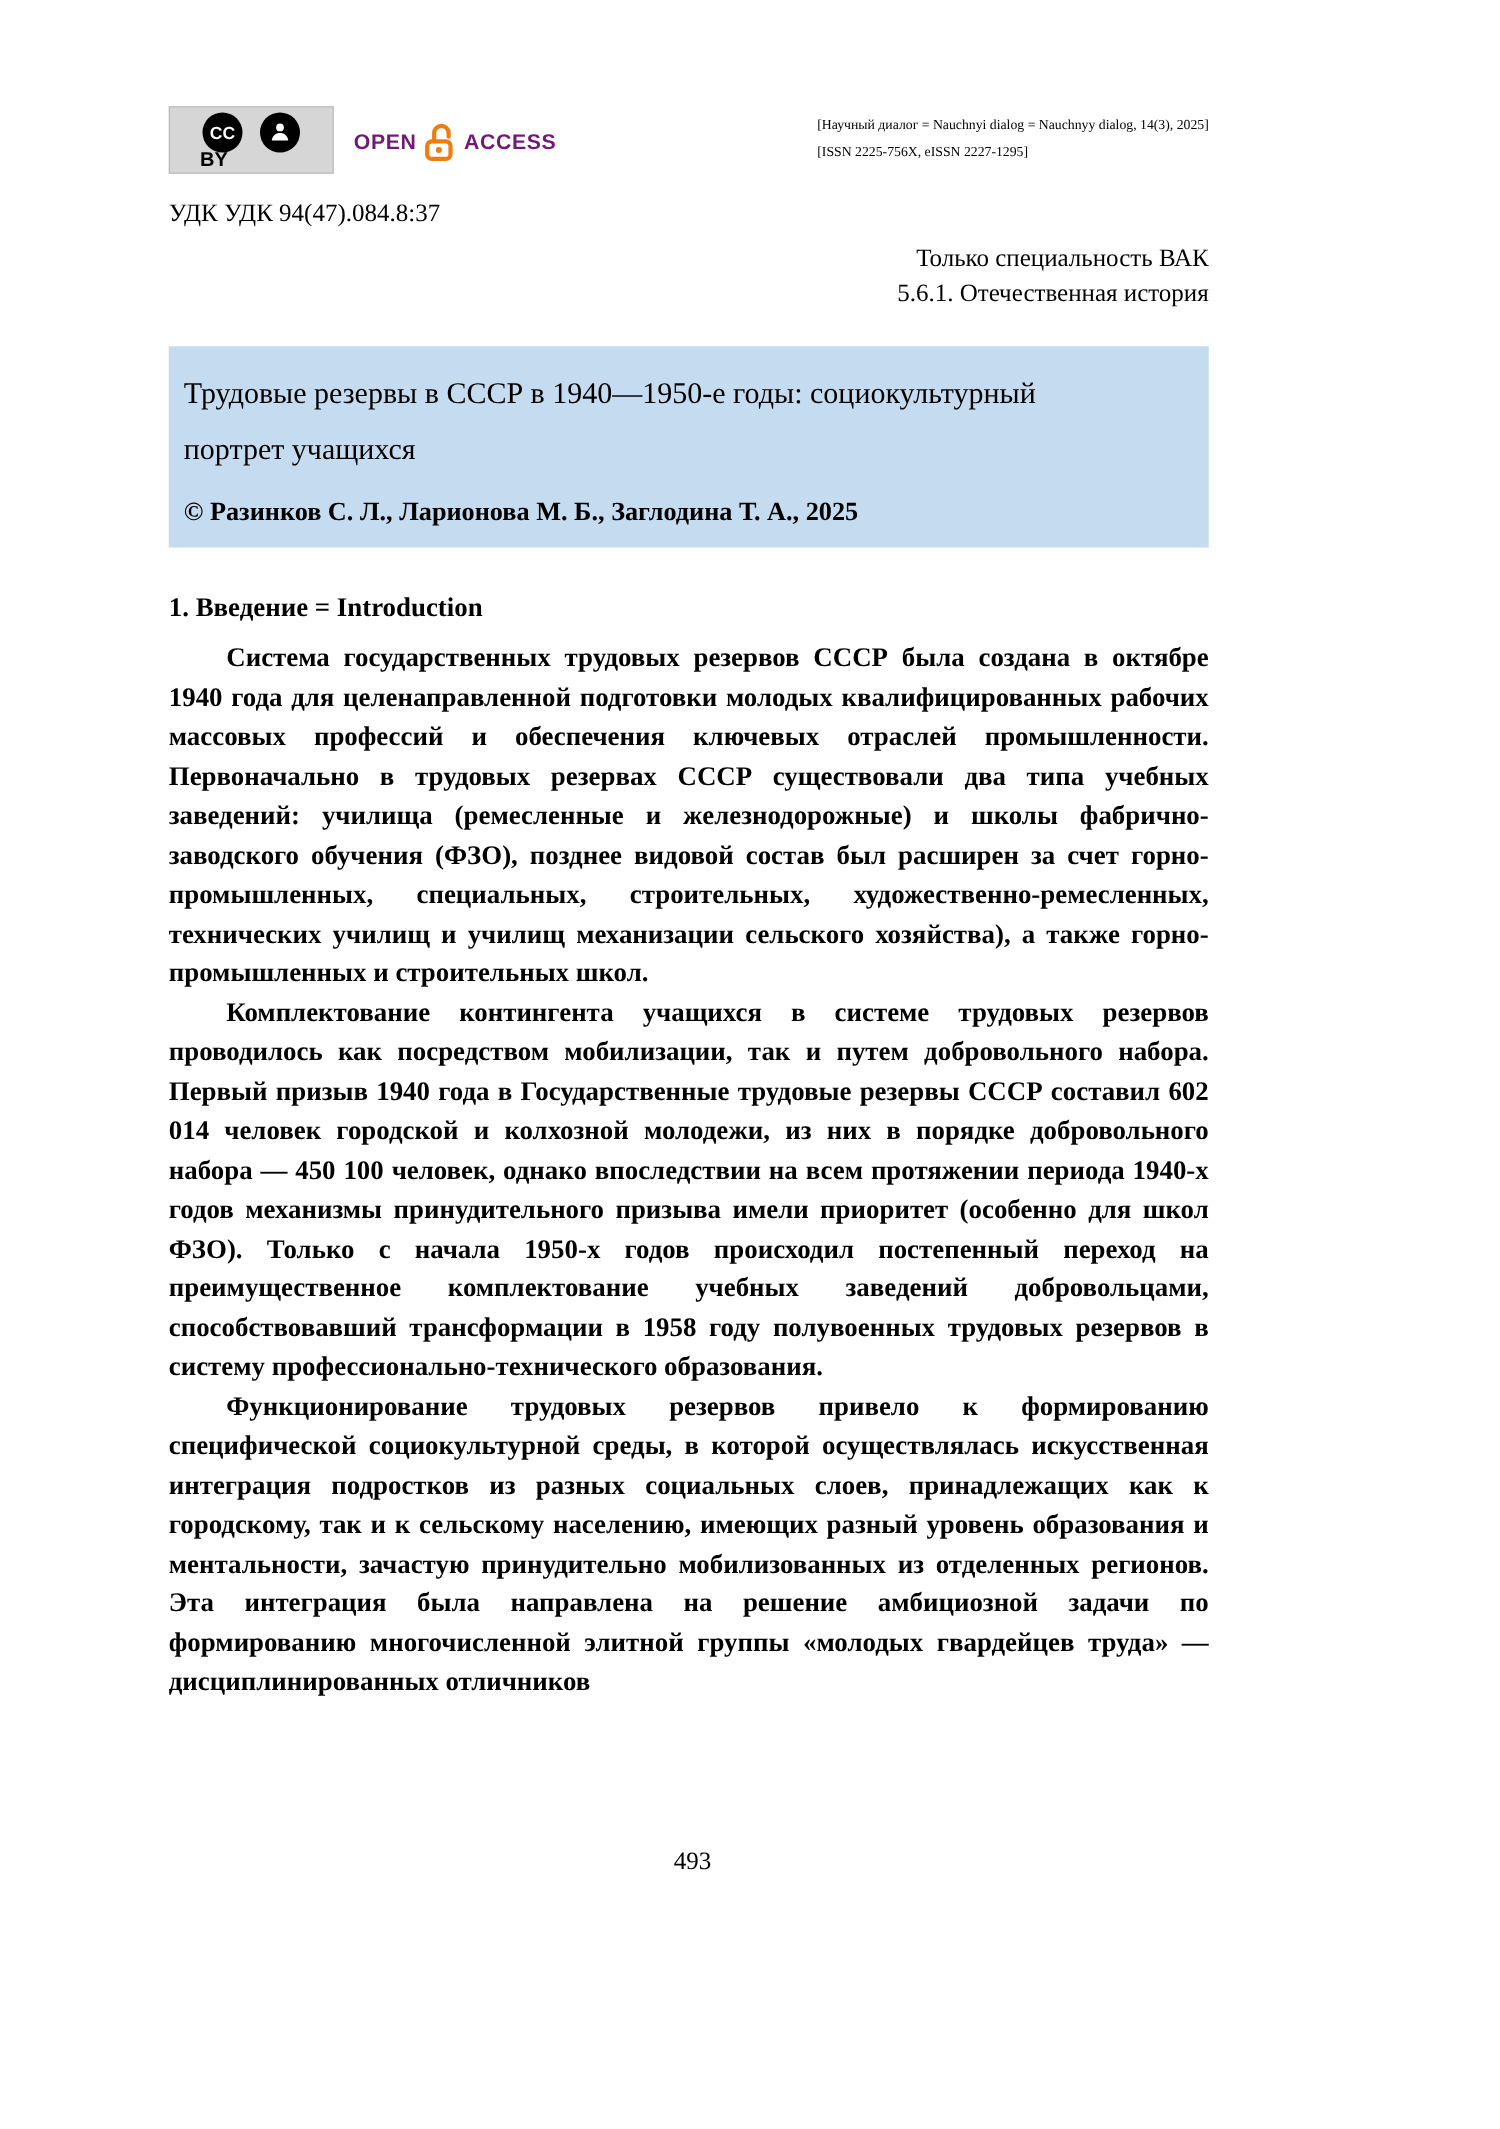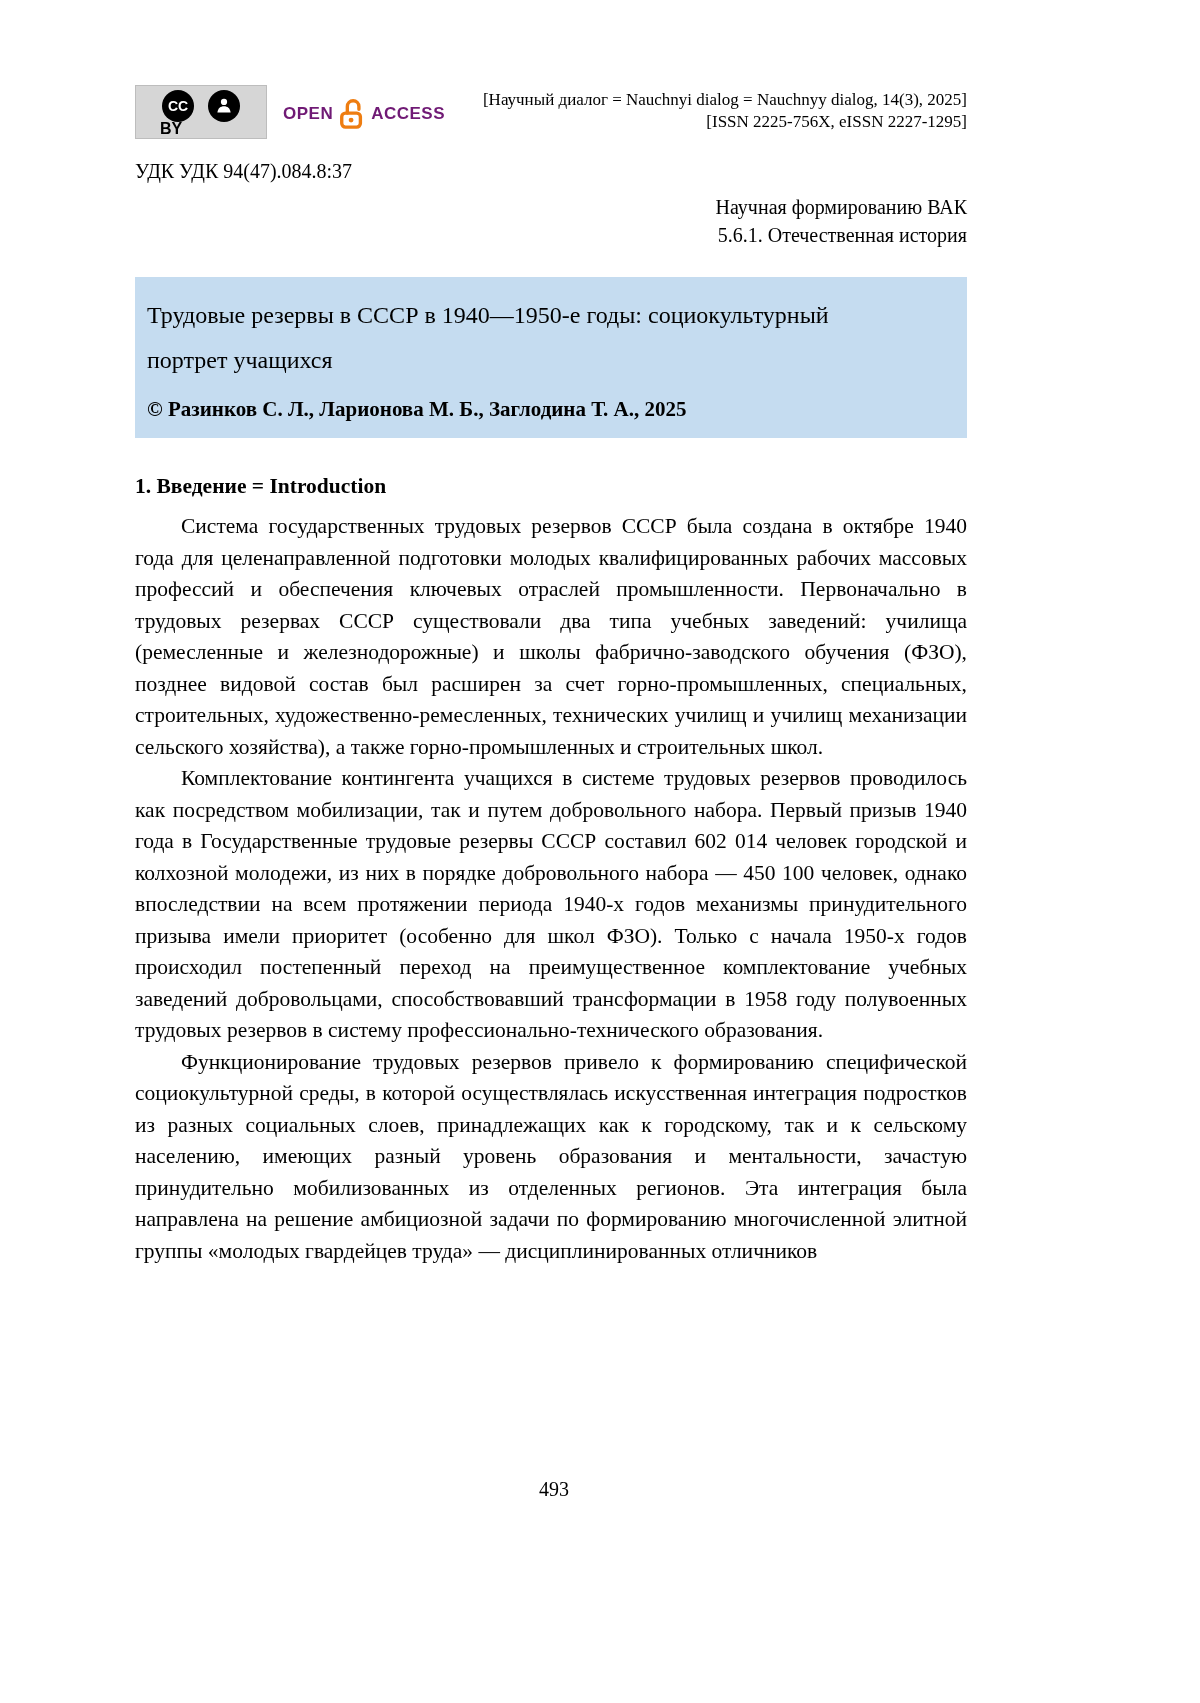--- a/index.html
+++ b/index.html
@@ -67,22 +67,21 @@
     font-family: "Liberation Sans", sans-serif;
     font-weight: bold;
     font-size: 17px;
     letter-spacing: 0.5px;
     color: #701a75;
     margin-top: 4px;
   }
   .oa-logo svg { display: block; }
 
   .journal-header {
-    text-align: right;
-    font-size: 17px;
+    font-size: 11px;
     line-height: 22px;
     padding-top: 4px;
   }
 
   
   .udk-line { margin-top: 21px; font-size: 20px; }
   .doi-line { margin-top: 12px; font-size: 20px; }
   .vak-specialty {
     margin-top: 10px;
     text-align: right;
@@ -108,21 +107,21 @@
     font-size: 21px;
     margin-top: 14px;
   }
 
   
   .section-heading {
     margin-top: 36px;
     font-weight: bold;
     font-size: 21.5px;
   }
-  .body-text { margin-top: 12px; }
+  .body-text { margin-top: 12px; font-weight: bold; }
   .body-text p {
     margin: 0;
     font-size: 21.5px;
     line-height: 31.5px;
     text-align: justify;
     text-indent: 46px;
   }
 
   .page-number {
     position: absolute;
@@ -169,21 +168,21 @@
 
       <div class="journal-header">
         <div>[Научный диалог = Nauchnyi dialog = Nauchnyy dialog, 14(3), 2025]</div>
         <div>[ISSN 2225-756X, eISSN 2227-1295]</div>
       </div>
     </div>
 
     <div class="udk-line">УДК УДК 94(47).084.8:37</div>
 
     <div class="vak-specialty">
-      <div>Научная формированию ВАК</div>
+      <div>Только специальность ВАК</div>
       <div>5.6.1. Отечественная история</div>
     </div>
 
     <div class="title-block">
       <div class="article-title">Трудовые резервы в СССР в 1940—1950-е годы: социокультурный портрет учащихся</div>
       <div class="article-authors">© Разинков С. Л., Ларионова М. Б., Заглодина Т. А., 2025</div>
     </div>
 
     <div class="section-heading">1. Введение = Introduction</div>
 

